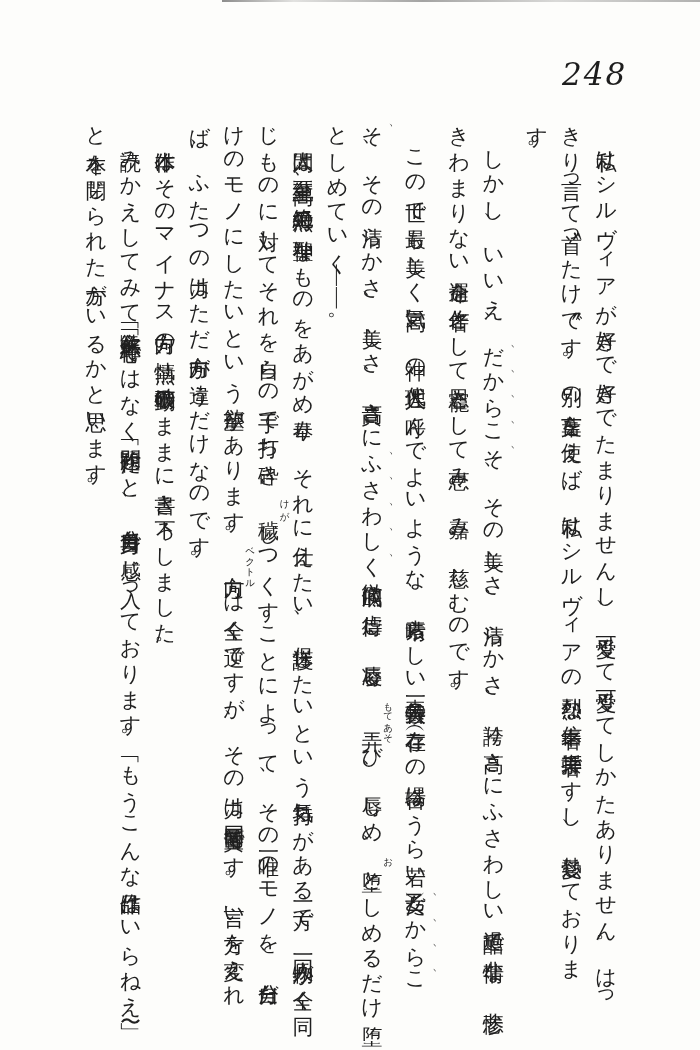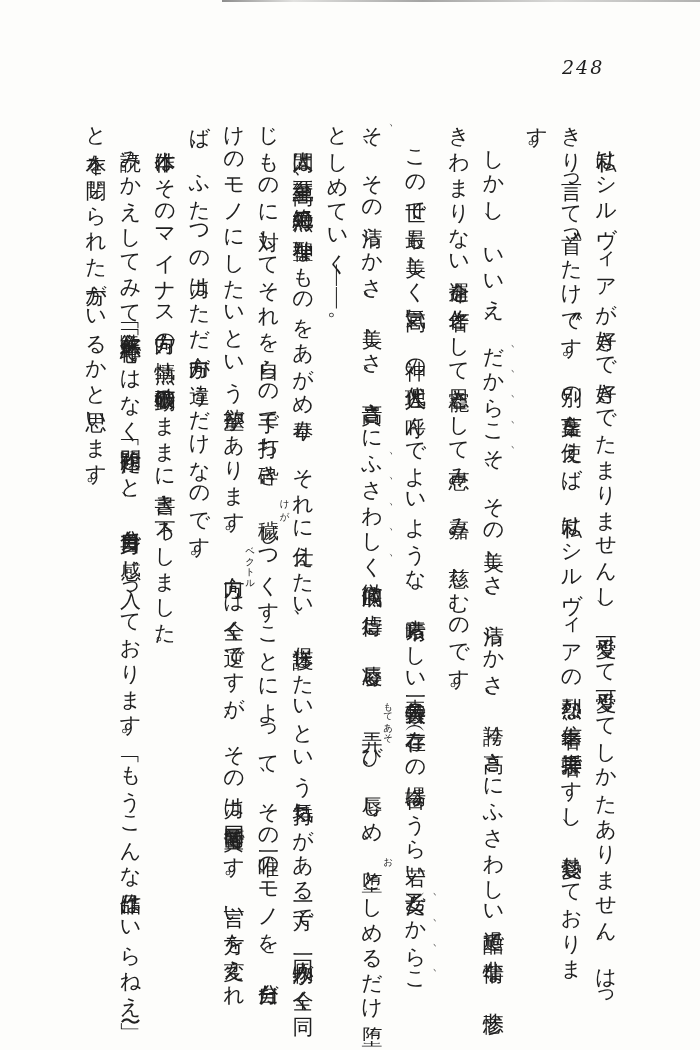--- a/index.html
+++ b/index.html
@@ -28,21 +28,21 @@
       rgba(30,30,30,0.16) 70%,
       rgba(30,30,30,0.34) 100%);
   }
 
   .page-number {
     position: absolute;
     top: 56px;
     left: 562px;
     font-family: "DejaVu Serif", serif;
     font-style: italic;
-    font-size: 19px;
+    font-size: 31px;
     letter-spacing: 2px;
     color: #1d1d1d;
   }
 
   .text-block {
     position: absolute;
     top: 112px;
     right: 77px;
     width: 552px;
     height: 906px;

